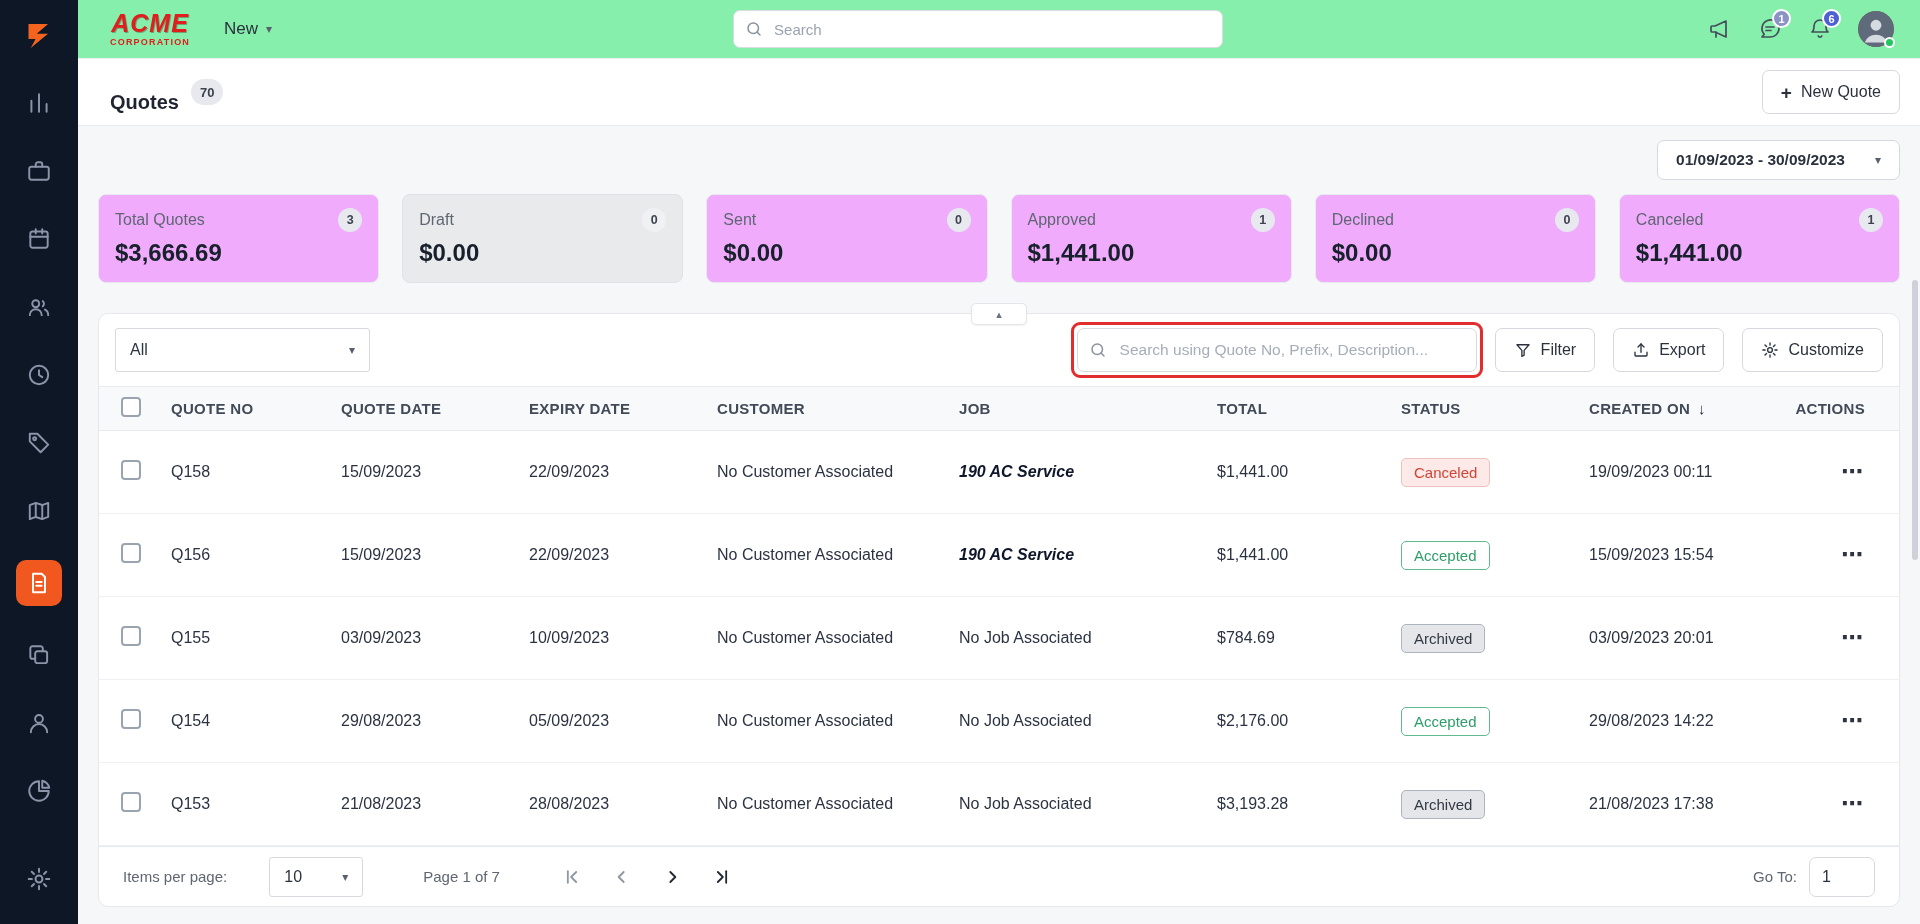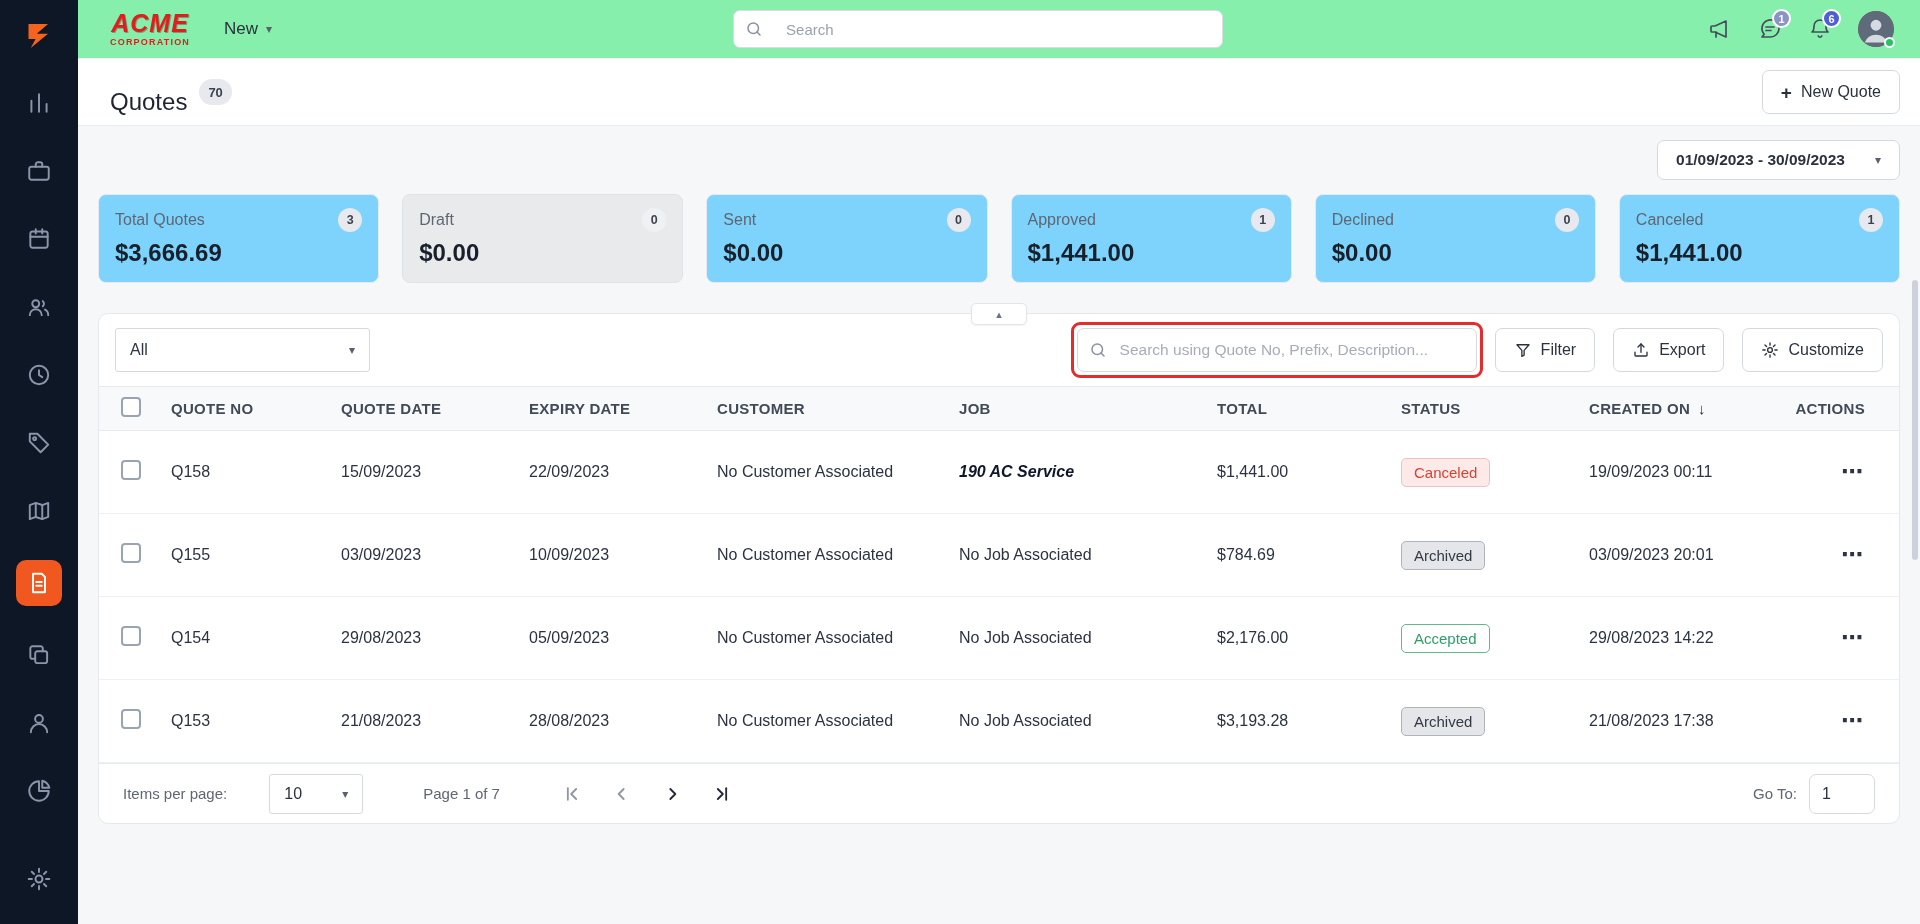--- a/index.html
+++ b/index.html
@@ -33,21 +33,21 @@
   .brand { line-height:1; text-align:center; cursor:pointer; }
   .brand-line1 { font-size:25px; font-weight:800; color:#e11d1d; letter-spacing:1px;
     text-shadow:1px 1px 0 rgba(90,10,10,.35); font-style:italic; }
   .brand-line2 { font-size:9px; font-weight:700; color:#e11d1d; letter-spacing:1.2px; margin-top:2px; }
   .new-menu { display:flex; align-items:center; gap:8px; margin-left:34px; font-size:17px;
     color:#2a313d; cursor:pointer; }
   .chev { font-size:12px; color:#586070; }
   .top-search { position:relative; margin:0 auto; width:490px; }
   .top-search input {
     width:100%; height:38px; border:1px solid #d9dde2; border-radius:7px;
-    padding:0 14px 0 52px; font-size:15px; color:#394150; background:#fff; outline:none;
+    padding:0 14px 0 40px; font-size:15px; color:#394150; background:#fff; outline:none;
     font-family:inherit;
   }
   .top-search input::placeholder { color:#9aa2af; }
   .search-glyph { position:absolute; left:12px; top:50%; transform:translateY(-50%); color:#8a92a0; }
   .top-icons { display:flex; align-items:center; gap:26px; margin-left:24px; }
   .top-icon { position:relative; color:#454d5b; cursor:pointer; }
   .badge {
     position:absolute; top:-8px; right:-9px; min-width:19px; height:19px; border-radius:10px;
     color:#fff; font-size:11px; font-weight:700; display:flex; align-items:center;
     justify-content:center; padding:0 4px; border:2px solid #fff;
@@ -55,40 +55,40 @@
   .badge.chat { background:#8a93c4; }
   .badge.bell { background:#4d5fd3; }
   .avatar { position:relative; width:36px; height:36px; cursor:pointer; }
   .avatar .photo { width:36px; height:36px; border-radius:50%; overflow:hidden; background:#7e6a57; }
   .online-dot { position:absolute; right:-1px; bottom:-1px; width:11px; height:11px;
     background:#22c55e; border:2px solid #fff; border-radius:50%; }
 
   
   .page-head { height:67px; background:#fff; display:flex; align-items:center;
     padding:0 20px 0 32px; border-bottom:1px solid #e7eaee; flex:0 0 67px; }
-  .page-title { font-size:24px; font-weight:400; color:#1f2430;margin-top:20px; }
+  .page-title { font-size:20px; font-weight:700; color:#1f2430;margin-top:20px; }
   .count-pill { margin-left:12px; background:#e7e9ee; color:#3c434e; font-size:13px; font-weight:600;
     min-width:30px; height:26px; border-radius:14px; display:inline-flex; align-items:center;
     justify-content:center; padding:0 9px; }
   .btn {
     display:inline-flex; align-items:center; gap:9px; background:#fff;
     border:1px solid #d5d9df; border-radius:7px; height:44px; padding:0 18px;
     font-size:16px; color:#2b323e; font-weight:500; cursor:pointer; font-family:inherit;
   }
   .new-quote-btn { margin-left:auto; }
   .plus-glyph { font-size:19px; font-weight:600; color:#2b323e; line-height:1; }
 
   
   .content { flex:1; padding:0 20px; position:relative; min-height:0; }
   .date-row { display:flex; justify-content:flex-end; margin:14px 0; }
   .date-btn { height:40px; font-weight:600; font-size:15.5px;gap:30px; }
 
   
   .stats-row { display:flex; gap:23px; }
-  .stat-card { flex:1; background:#7dd3fc; border:1px solid #e7e9ee; border-radius:8px;
+  .stat-card { flex:1; background:#f0abfc; border:1px solid #e7e9ee; border-radius:8px;
     padding:13px 16px 15px; cursor:pointer; }
   .stat-card.selected { background:#e8eaec; border-color:#dfe2e6; }
   .stat-top { display:flex; align-items:center; justify-content:space-between; }
   .stat-label { font-size:16px; color:#5f6672; font-weight:500; }
   .stat-count { width:24px; height:24px; border-radius:50%; background:#e7e9ee; color:#3c434e;
     font-size:12.5px; font-weight:600; display:flex; align-items:center; justify-content:center; }
   .stat-card.selected .stat-count { background:#f0f1f3; }
   .stat-value { margin-top:7px; font-size:24px; font-weight:700; color:#18202c; }
 
   
@@ -441,20 +441,32 @@
             <td>22/09/2023</td>
             <td>No Customer Associated</td>
             <td class="job-linked">190 AC Service</td>
             <td>$1,441.00</td>
             <td><span class="status-badge st-canceled">Canceled</span></td>
             <td>19/09/2023 00:11</td>
             <td class="col-actions"><button class="more-btn">⋯</button></td>
           </tr>
           <tr>
             <td class="col-cb"><span class="cbx"></span></td>
+            <td>Q156</td>
+            <td>15/09/2023</td>
+            <td>22/09/2023</td>
+            <td>No Customer Associated</td>
+            <td class="job-linked">190 AC Service</td>
+            <td>$1,441.00</td>
+            <td><span class="status-badge st-accepted">Accepted</span></td>
+            <td>15/09/2023 15:54</td>
+            <td class="col-actions"><button class="more-btn">⋯</button></td>
+          </tr>
+          <tr>
+            <td class="col-cb"><span class="cbx"></span></td>
             <td>Q155</td>
             <td>03/09/2023</td>
             <td>10/09/2023</td>
             <td>No Customer Associated</td>
             <td class="job-none">No Job Associated</td>
             <td>$784.69</td>
             <td><span class="status-badge st-archived">Archived</span></td>
             <td>03/09/2023 20:01</td>
             <td class="col-actions"><button class="more-btn">⋯</button></td>
           </tr>

